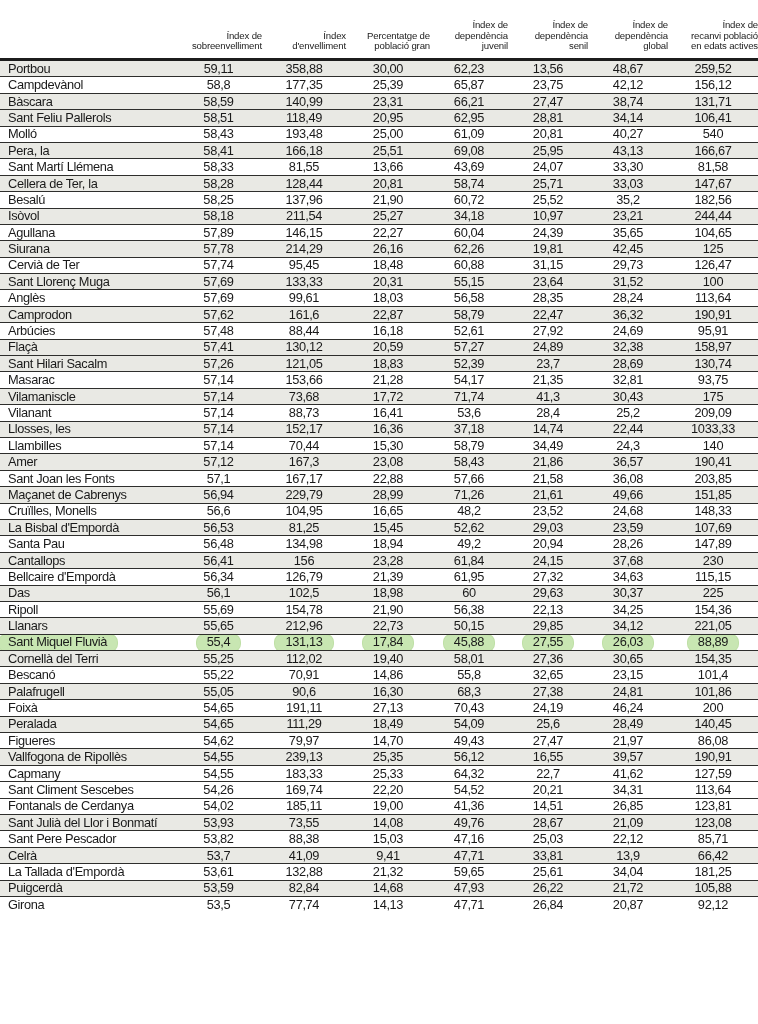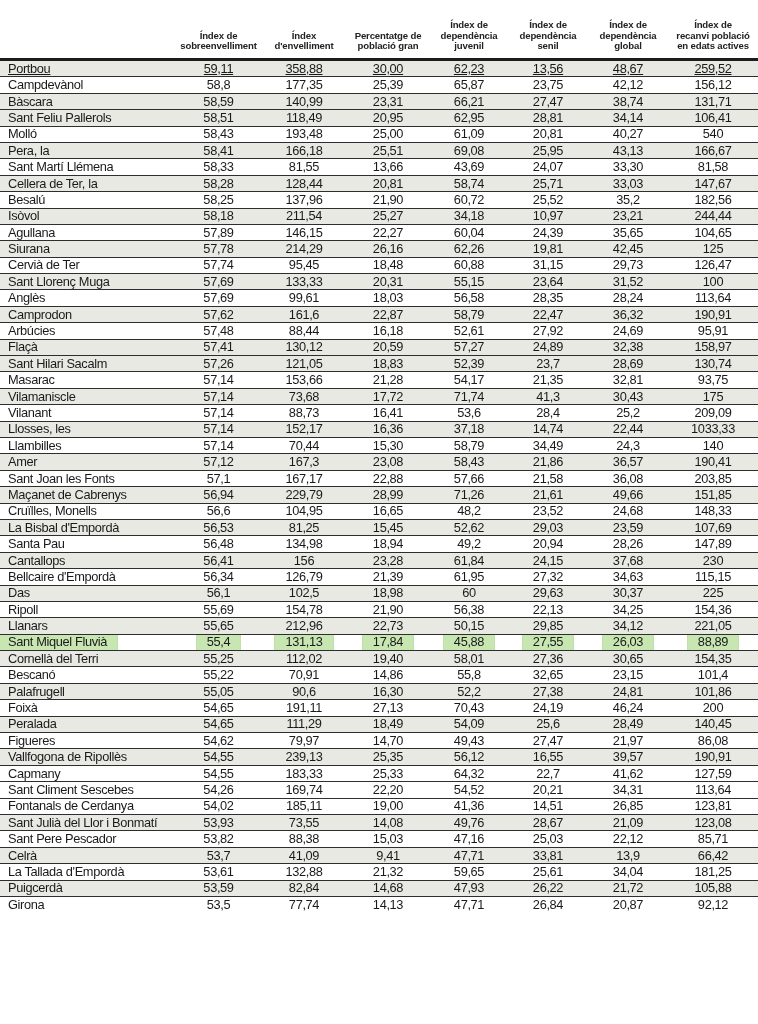--- a/index.html
+++ b/index.html
@@ -8,49 +8,49 @@
     font-family:"Liberation Sans", sans-serif;
     color:#1a1a1a;
     -webkit-font-smoothing:antialiased;
   }
   table.stats {
     border-collapse:collapse; table-layout:fixed;
     width:758px;
   }
   thead th {
     vertical-align:bottom;
-    font-weight:bold;
+    font-weight:normal;
     font-size:9.6px;
     line-height:1.12;
-    text-align:center;
+    text-align:right;
     white-space:pre-line;
     padding:0 0 6px 0;
     height:52px;
     border-bottom:3px solid #1c1c1c;
     letter-spacing:-0.15px;
     color:#222;
   }
   tbody td {
     font-size:12.8px;
     line-height:1;
     height:14.4px;
     padding:1px 0 0 0;
     text-align:center;
     border-top:1.4px solid #2e2e2c;
     letter-spacing:-0.35px;
     white-space:nowrap;
     overflow:hidden;
   }
-  tbody tr:first-child td { border-top:none;text-decoration:underline; }
+  tbody tr:first-child td { border-top:none; }
   tbody tr.stripe { background:#e9e9e4; }
   td.name { text-align:left; padding-left:8px; }
   .hl {
     background:#c8e6b2;
     box-shadow:0 0 0 1px #bfe0a6;
-    border-radius:1px;
+    border-radius:7px;
     padding:1px 10px 2px 10px;
     display:inline-block;
     margin:-1px 0 -2px 0;
   }
   td.name .hl { margin-left:-9px; padding-left:9px; }
 </style>
 </head>
 <body>
 
 <table class="stats">
@@ -466,21 +466,21 @@
         <td>55,8</td>
         <td>32,65</td>
         <td>23,15</td>
         <td>101,4</td>
       </tr>
       <tr class="stripe">
         <td class="name">Palafrugell</td>
         <td>55,05</td>
         <td>90,6</td>
         <td>16,30</td>
-        <td>52,2</td>
+        <td>68,3</td>
         <td>27,38</td>
         <td>24,81</td>
         <td>101,86</td>
       </tr>
       <tr>
         <td class="name">Foixà</td>
         <td>54,65</td>
         <td>191,11</td>
         <td>27,13</td>
         <td>70,43</td>

